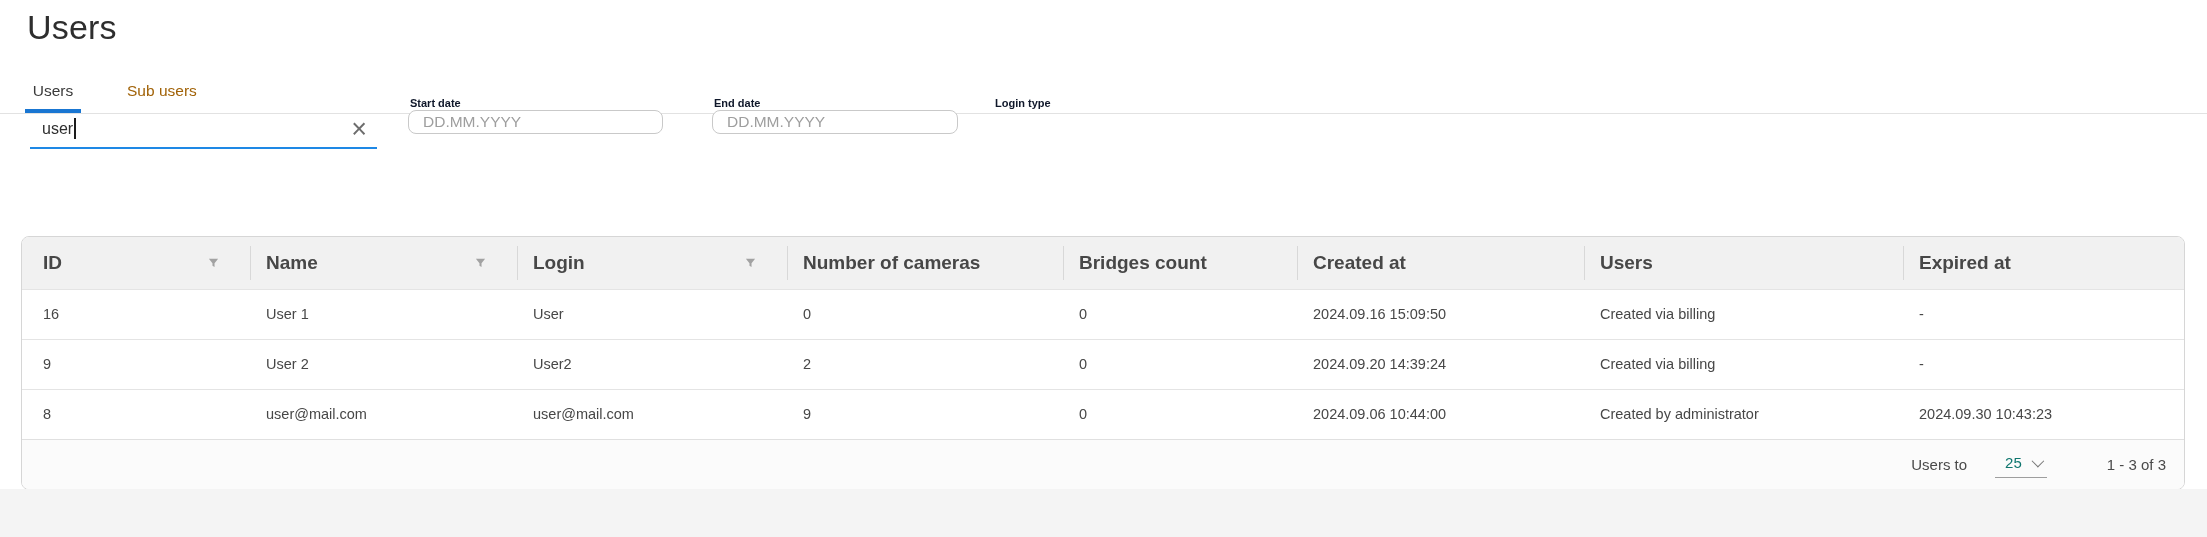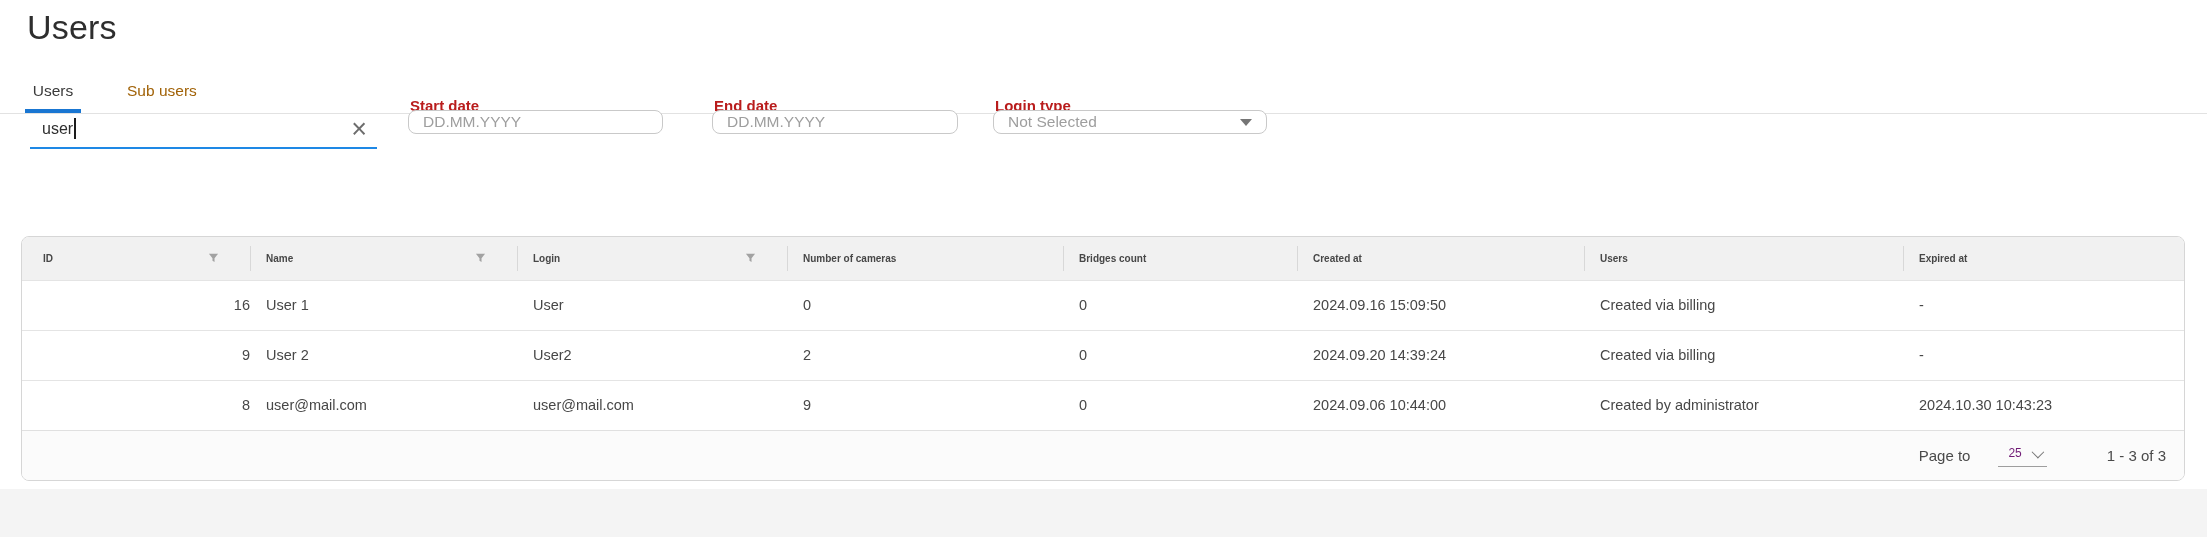--- a/index.html
+++ b/index.html
@@ -16,50 +16,50 @@
   .tab.active { color: #3a3a3a; font-weight: 400; border-bottom: 4px solid #1976d2; padding-bottom: 9px; }
   .tab.inactive { color: #a16207; }
 
   
   .filterbar { position: absolute; left: 0; right: 0; top: 95px; height: 130px; }
   .search { position: absolute; left: 30px; top: 17px; width: 347px; height: 37px; border-bottom: 2px solid #1e88e5; display: flex; align-items: center; padding: 0 6px 2px 12px; }
   .search-text { font-size: 16px; color: #2f2f2f; }
   .caret { display: inline-block; width: 1.5px; height: 21px; background: #1c1c1c; margin-left: 1px; }
   .search .clear { margin-left: auto; font-size: 27px; font-weight: 300; color: #6d6d6d; line-height: 20px; cursor: pointer; padding: 0 4px; }
 
-  .f-label { position: absolute; top: 2px; font-size: 15px; font-weight: 700; color: #b91c1c; }
+  .f-label { position: absolute; top: 2px; font-size: 11px; font-weight: 700; color: #0f172a; }
   .f-field { position: absolute; top: 15px; height: 24px; border: 1.5px solid #c9c9c9; border-radius: 8px; background: #fff; font-size: 15.5px; color: #3f3f3f; padding: 0 14px; width: 100%; outline: none; font-family: "Liberation Sans", sans-serif; }
   .f-field::placeholder { color: #9e9e9e; opacity: 1; }
   .fw-start { left: 408px; width: 255px; } .fl-start { left: 410px; }
   .fw-end   { left: 712px; width: 246px; } .fl-end   { left: 714px; }
   .fw-type  { left: 993px; width: 274px; } .fl-type  { left: 995px; }
   .select-box { display: flex; align-items: center; cursor: pointer; }
   .select-value { color: #9e9e9e; font-size: 15.5px; }
   .dd-arrow { margin-left: auto; width: 0; height: 0; border-left: 6px solid transparent; border-right: 6px solid transparent; border-top: 7px solid #757575; }
 
   .add-user { position: absolute; left: 2062px; top: 68px; width: 127px; height: 46px; background: #fff; border: 1.5px solid #1976d2; border-radius: 6px; color: #1976d2; font-size: 14.5px; font-weight: 700; letter-spacing: 1.6px; cursor: pointer; font-family: "Liberation Sans", sans-serif; }
 
   
   .tablecard { position: absolute; left: 21px; top: 236px; width: 2164px; border: 1px solid #d6d6d6; border-radius: 8px; overflow: hidden; background: #fff; }
   table { width: 100%; border-collapse: collapse; table-layout: fixed; }
   col.c0 { width: 228px; } col.c1 { width: 267px; } col.c2 { width: 270px; }
   col.c3 { width: 276px; } col.c4 { width: 234px; } col.c5 { width: 287px; }
   col.c6 { width: 319px; }
-  thead th { position: relative; height: 43px; background: #f1f1f1; text-align: left; font-size: 10px; font-weight: 700; color: #474747; padding-left: 16px; }
+  thead th { position: relative; height: 52px; background: #f1f1f1; text-align: left; font-size: 19px; font-weight: 700; color: #474747; padding-left: 16px; }
   thead th:first-child { padding-left: 21px; }
   thead th + th::before { content: ""; position: absolute; left: 0; top: 9px; bottom: 9px; width: 1px; background: #d8d8d8; }
   thead th .funnel { position: absolute; right: 30px; top: 50%; transform: translateY(-50%); cursor: pointer; }
   tbody td { height: 50px; border-top: 1px solid #e4e4e4; font-size: 14.5px; font-weight: 400; color: #474747; padding-left: 16px; background: #fff; }
-  tbody td:first-child { padding-left: 21px; text-align: right; }
+  tbody td:first-child { padding-left: 21px; }
   tbody tr { cursor: pointer; }
 
   .tfooter { height: 50px; border-top: 1px solid #e0e0e0; background: #fbfbfb; display: flex; align-items: center; justify-content: flex-end; padding-right: 18px; font-size: 15px; color: #4a4a4a; }
   .tfooter .page-to { margin-right: 28px; }
   .psize { display: flex; align-items: center; gap: 10px; border-bottom: 1px solid #9e9e9e; padding: 2px 6px 6px 10px; cursor: pointer; }
-  .psize-value { font-size: 12px; color: #701a75; }
+  .psize-value { font-size: 15px; color: #0f766e; }
   .chev { width: 9px; height: 9px; border-right: 1.6px solid #757575; border-bottom: 1.6px solid #757575; transform: rotate(45deg) translateY(-2px); }
   .range { margin-left: 60px; }
 
   .bottom-strip { position: absolute; left: 0; right: 0; top: 489px; bottom: 0; background: #f4f4f4; }
 </style>
 </head>
 <body>
 
 <div class="page">
 
@@ -78,24 +78,20 @@
       <span class="clear">×</span>
     </div>
 
     <div class="f-label fl-start">Start date</div>
     <input class="f-field fw-start" placeholder="DD.MM.YYYY" style="">
 
     <div class="f-label fl-end">End date</div>
     <input class="f-field fw-end" placeholder="DD.MM.YYYY" style="">
 
     <div class="f-label fl-type">Login type</div>
-    <div class="f-field fw-type select-box">
-      <span class="select-value">Not Selected</span>
-      <span class="dd-arrow"></span>
-    </div>
 
   </div>
 
   <div class="tablecard">
     <table>
       <colgroup>
         <col class="c0">
           <col class="c1">
           <col class="c2">
           <col class="c3">
@@ -144,26 +140,26 @@
             <td>-</td>
           </tr>
           <tr>
             <td>8</td>
             <td>user@mail.com</td>
             <td>user@mail.com</td>
             <td>9</td>
             <td>0</td>
             <td>2024.09.06 10:44:00</td>
             <td>Created by administrator</td>
-            <td>2024.10.30 10:43:23</td>
+            <td>2024.09.30 10:43:23</td>
           </tr>
         </tbody>
     </table>
     <div class="tfooter">
-      <span class="page-to">Page to</span>
+      <span class="page-to">Users to</span>
       <span class="psize">
         <span class="psize-value">25</span>
         <span class="chev"></span>
       </span>
       <span class="range">1 - 3 of 3</span>
     </div>
   </div>
 
   <div class="bottom-strip"></div>
 </div>

